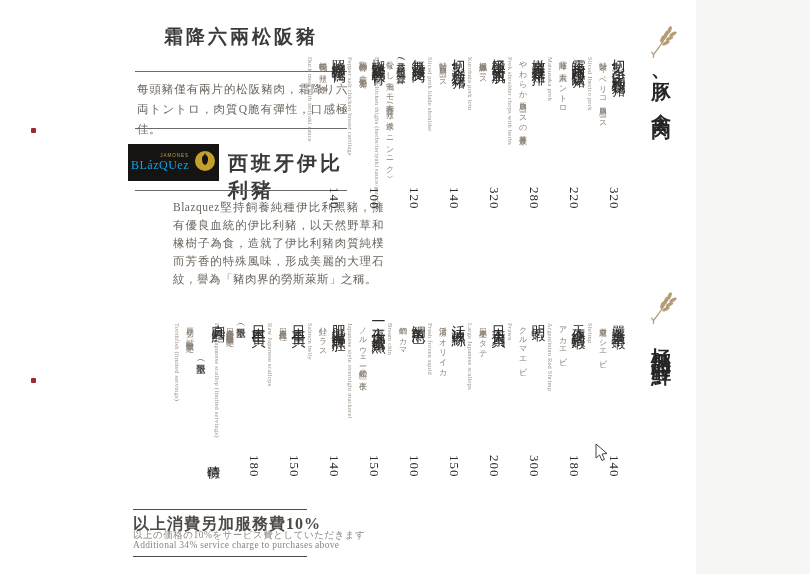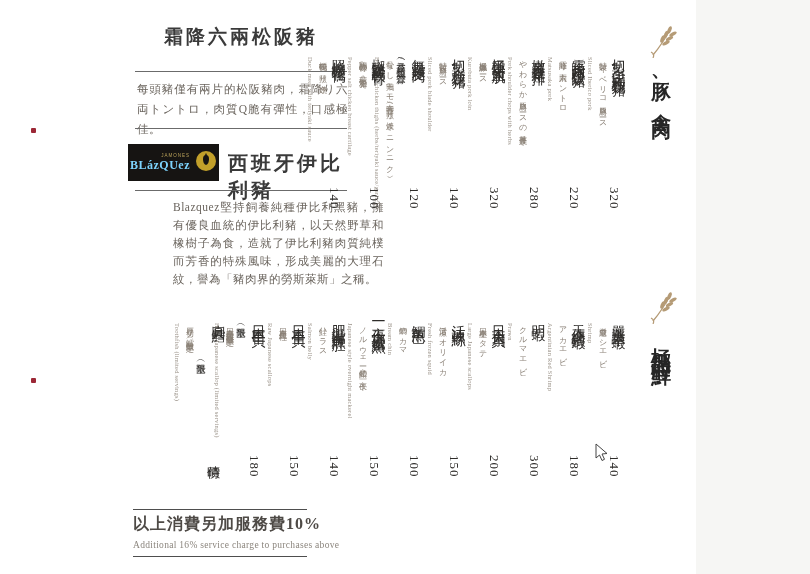--- a/index.html
+++ b/index.html
@@ -12,21 +12,21 @@
   .rule { border-top:1px solid #6b6b6b; height:0; }
   .s-heading { font-weight:700; color:#3a3a3a; letter-spacing:3px; }
   #s1-heading { left:135px; top:24px; width:212px; text-align:center; font-size:19px; }
   #rule1 { left:135px; top:71px; width:212px; }
   #para1 { left:137px; top:79px; width:211px; font-size:11.5px; line-height:20px; color:#6a645d; text-align:justify; letter-spacing:0.5px; }
   #rule2 { left:135px; top:128px; width:212px; }
 
   .logo-box { left:128px; top:144px; width:91px; height:37px; background:#161412; display:flex; align-items:center; justify-content:center; gap:5px; }
   .logo-texts { display:flex; flex-direction:column; align-items:flex-end; line-height:1; }
   .logo-small { font-size:4.5px; color:#baa25a; letter-spacing:1px; font-family:"Liberation Sans",sans-serif; }
-  .logo-brand { font-size:12px; color:#7dd3fc; letter-spacing:0.5px; font-weight:700; }
+  .logo-brand { font-size:12px; color:#0ea5e9; letter-spacing:0.5px; font-weight:400; }
   #s2-heading { left:228px; top:150px; width:120px; font-size:20px; }
   #rule3 { left:135px; top:190px; width:212px; }
   #para2 { left:137px; top:198px; width:211px; font-size:11.5px; line-height:18px; color:#6a645d; text-align:justify; letter-spacing:0.5px;margin-left:36px; }
 
   
   #rule4 { left:133px; top:509px; width:174px; border-top-color:#4e4e4e; }
   #note1 { left:133px; top:514px; font-size:16px; color:#4e4a46; letter-spacing:1px; font-weight:700; }
   #note2 { left:133px; top:529px; font-size:9.5px; color:#8b857d; letter-spacing:0.5px; }
   #note3 { left:133px; top:540px; font-size:9.5px; color:#8b857d; letter-spacing:0.3px; font-family:"Liberation Serif",serif; }
   #rule5 { left:133px; top:556px; width:174px; border-top-color:#4e4e4e; }
@@ -84,21 +84,22 @@
         <rect x="10.3" y="3.6" width="1.4" height="2.4" fill="#161412"></rect>
       </svg>
     </span>
   </div>
   <div class="abs s-heading" id="s2-heading">西班牙伊比利豬</div>
   <div class="abs rule" id="rule3"></div>
   <div class="abs" id="para2">Blazquez堅持飼養純種伊比利黑豬，擁有優良血統的伊比利豬，以天然野草和橡樹子為食，造就了伊比利豬肉質純樸而芳香的特殊風味，形成美麗的大理石紋，譽為「豬肉界的勞斯萊斯」之稱。</div>
 
   <div class="abs rule" id="rule4"></div>
   <div class="abs" id="note1">以上消費另加服務費10%</div>
-  <div class="abs" id="note3">Additional 16% service charge to purchases above</div>
+  <div class="abs" id="note2">以上の価格の10%をサービス費としていただきます</div>
+  <div class="abs" id="note3">Additional 34% service charge to purchases above</div>
   <div class="abs rule" id="rule5"></div>
 
   <div class="menu-section" id="pork-section">
     <div class="category-col">
       <span class="wheat">
         <svg width="30" height="34" viewBox="0 0 30 34">
           <path d="M6 31 C12 24 18 15 24 4" stroke="#b59b76" stroke-width="1.3" fill="none"></path>
           <g fill="#b59b76">
             <ellipse cx="22.5" cy="6" rx="1.8" ry="4" transform="rotate(22 22.5 6)"></ellipse>
             <ellipse cx="19" cy="10.5" rx="1.8" ry="4" transform="rotate(22 19 10.5)"></ellipse>

